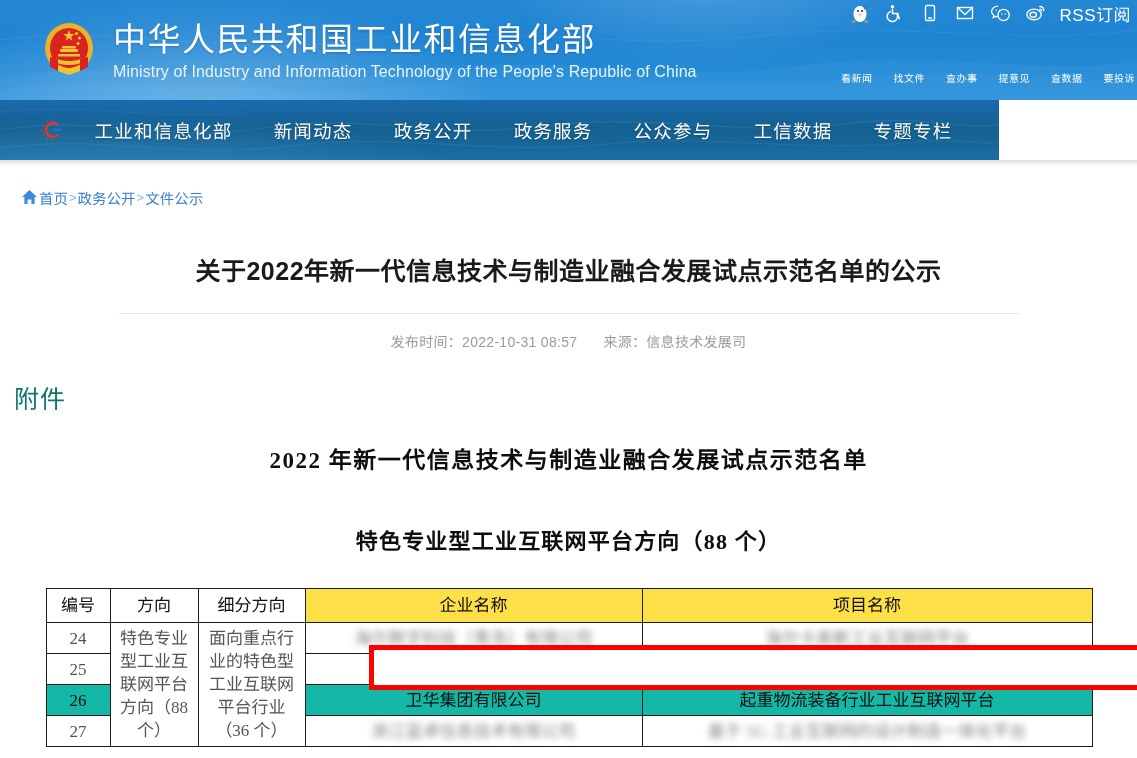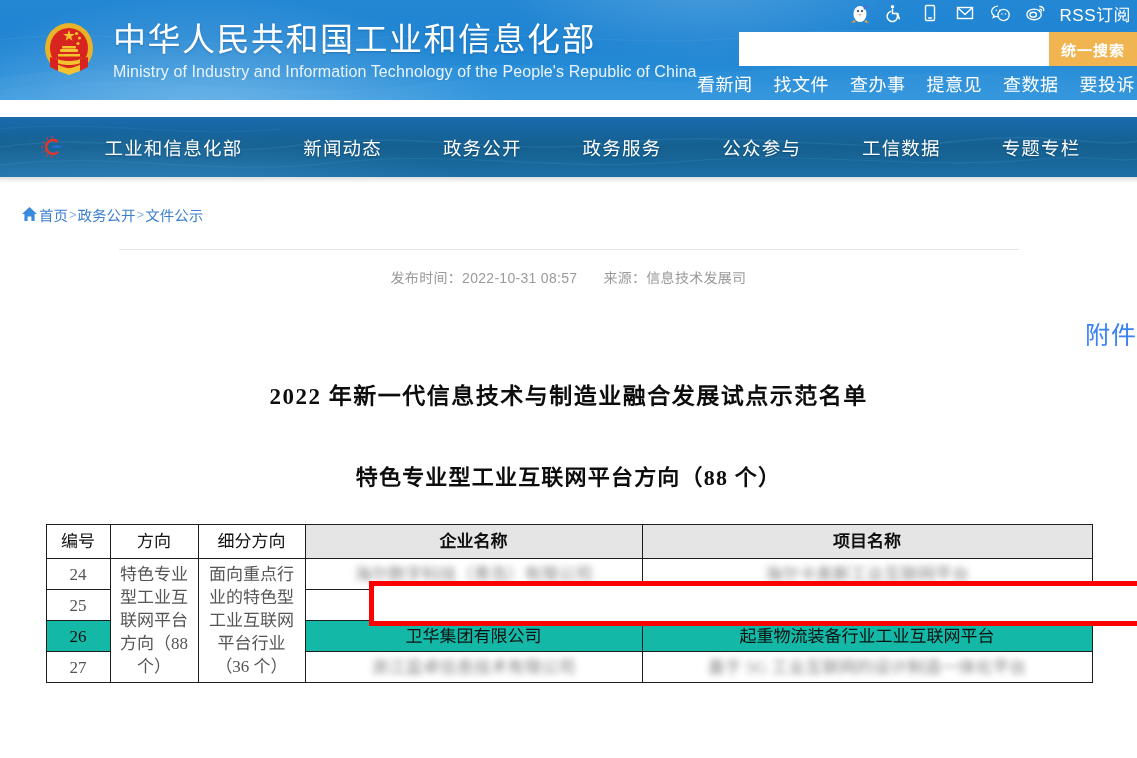--- a/index.html
+++ b/index.html
@@ -87,34 +87,33 @@
     border: none; cursor: pointer;
     color: #ffffff; font-size: 15px; font-weight: bold;
     letter-spacing: 1px;
     font-family: "Liberation Sans", sans-serif;
   }
   .quick-links {
     position: absolute; right: 2px; top: 70px;
     display: flex; gap: 21px;
   }
   .quick-links a {
-    color: #ffffff; font-size: 18px; text-decoration: none;
+    color: #ffffff; font-size: 10px; text-decoration: none;
     letter-spacing: .5px; white-space: nowrap;
   }
 
   
   .main-nav {
     position: relative;
-    width: 1137px; height: 60px;
+    width: 999px; height: 60px;
     background:
       radial-gradient(ellipse 500px 90px at 12% 130%, rgba(120,200,255,0.22), rgba(0,0,0,0) 70%),
       linear-gradient(180deg, #1a6aad 0%, #15608f 50%, #1b6ea6 100%);
     display: flex; align-items: center;
     overflow: hidden;
-    margin-top: 17px;
   }
   .nav-wave { position:absolute; left:0; top:0; width:100%; height:100%; opacity:.35; pointer-events:none;}
   .nav-logo {
     position: relative; z-index:2;
     margin-left: 38px; width: 28px; height: 28px;
     display: flex; align-items: center; justify-content: center;
   }
   .nav-items {
     position: relative; z-index:2;
     display: flex; align-items: center;
@@ -169,23 +168,22 @@
     color: #9a9a9a;
     letter-spacing: .3px;
   }
   .art-meta .gap { display:inline-block; width: 26px; }
 
   .attach-label {
     margin-top: 28px;
     padding-left: 14px;
     font-family: "Liberation Serif", "DejaVu Serif", serif;
     font-size: 25px;
-    color: #3b82f6;
+    color: #0f766e;
     letter-spacing: 1px;
-    text-align: right;
   }
   .doc-title {
     margin-top: 26px;
     text-align: center;
     font-family: "Liberation Serif", "DejaVu Serif", serif;
     font-size: 23px;
     font-weight: bold;
     color: #0d0d0d;
     letter-spacing: 1.5px;
   }
@@ -215,21 +213,21 @@
     border: 1px solid #1d1d1d;
     text-align: center;
     vertical-align: middle;
     font-weight: normal;
     font-size: 17px;
     color: #0f0f0f;
     padding: 2px 4px;
     line-height: 23px;
   }
   thead th { height: 34px; font-size: 18px; }
-  thead th.gray { background: #e5e5e5; font-weight: bold; }
+  thead th.gray { background: #fde047; }
   thead th.plain { background: #ffffff; }
 
   .col-no    { width: 64px; }
   .col-dir   { width: 88px; }
   .col-sub   { width: 107px; }
   .col-comp  { width: 337px; }
   .col-proj  { width: 450px; }
 
   tbody td { height: 31px; }
   td.tall { line-height: 27px; font-size: 17px; }
@@ -356,24 +354,20 @@
       <svg width="22" height="20" viewBox="0 0 22 20" fill="none" stroke="#ffffff" stroke-width="1.4">
         <ellipse cx="9.5" cy="11.5" rx="7.5" ry="5.6"></ellipse>
         <ellipse cx="8.6" cy="11.8" rx="3.4" ry="2.6"></ellipse>
         <path d="M15.5,3.2 C18.2,3.2 20,5.1 19.6,7.5" stroke-linecap="round"></path>
         <path d="M15.6,5.9 C16.8,5.9 17.5,6.8 17.3,7.8" stroke-linecap="round"></path>
       </svg>
     </span>
     <a class="rss-link" href="#">RSS订阅</a>
   </div>
 
-  <div class="search-wrap">
-    <input class="search-input" type="text" value="" placeholder="" style="">
-    <button class="search-btn">统一搜索</button>
-  </div>
 
   <div class="quick-links">
     <a href="#">看新闻</a>
     <a href="#">找文件</a>
     <a href="#">查办事</a>
     <a href="#">提意见</a>
     <a href="#">查数据</a>
     <a href="#">要投诉</a>
   </div>
 </div>
@@ -422,20 +416,21 @@
     </svg>
   </span>
   <a href="#">首页</a>
   <span class="sep">&gt;</span>
   <a href="#">政务公开</a>
   <span class="sep">&gt;</span>
   <a href="#">文件公示</a>
 </div>
 
 <div class="article">
+  <div class="art-title">关于2022年新一代信息技术与制造业融合发展试点示范名单的公示</div>
   <div class="art-divider"></div>
   <div class="art-meta">
     <span>发布时间：</span><span>2022-10-31 08:57</span><span class="gap"></span><span>来源：</span><span>信息技术发展司</span>
   </div>
 
   <div class="attach-label">附件</div>
   <div class="doc-title">2022 年新一代信息技术与制造业融合发展试点示范名单</div>
   <div class="doc-subtitle">特色专业型工业互联网平台方向（88 个）</div>
 
   <div class="table-zone">

